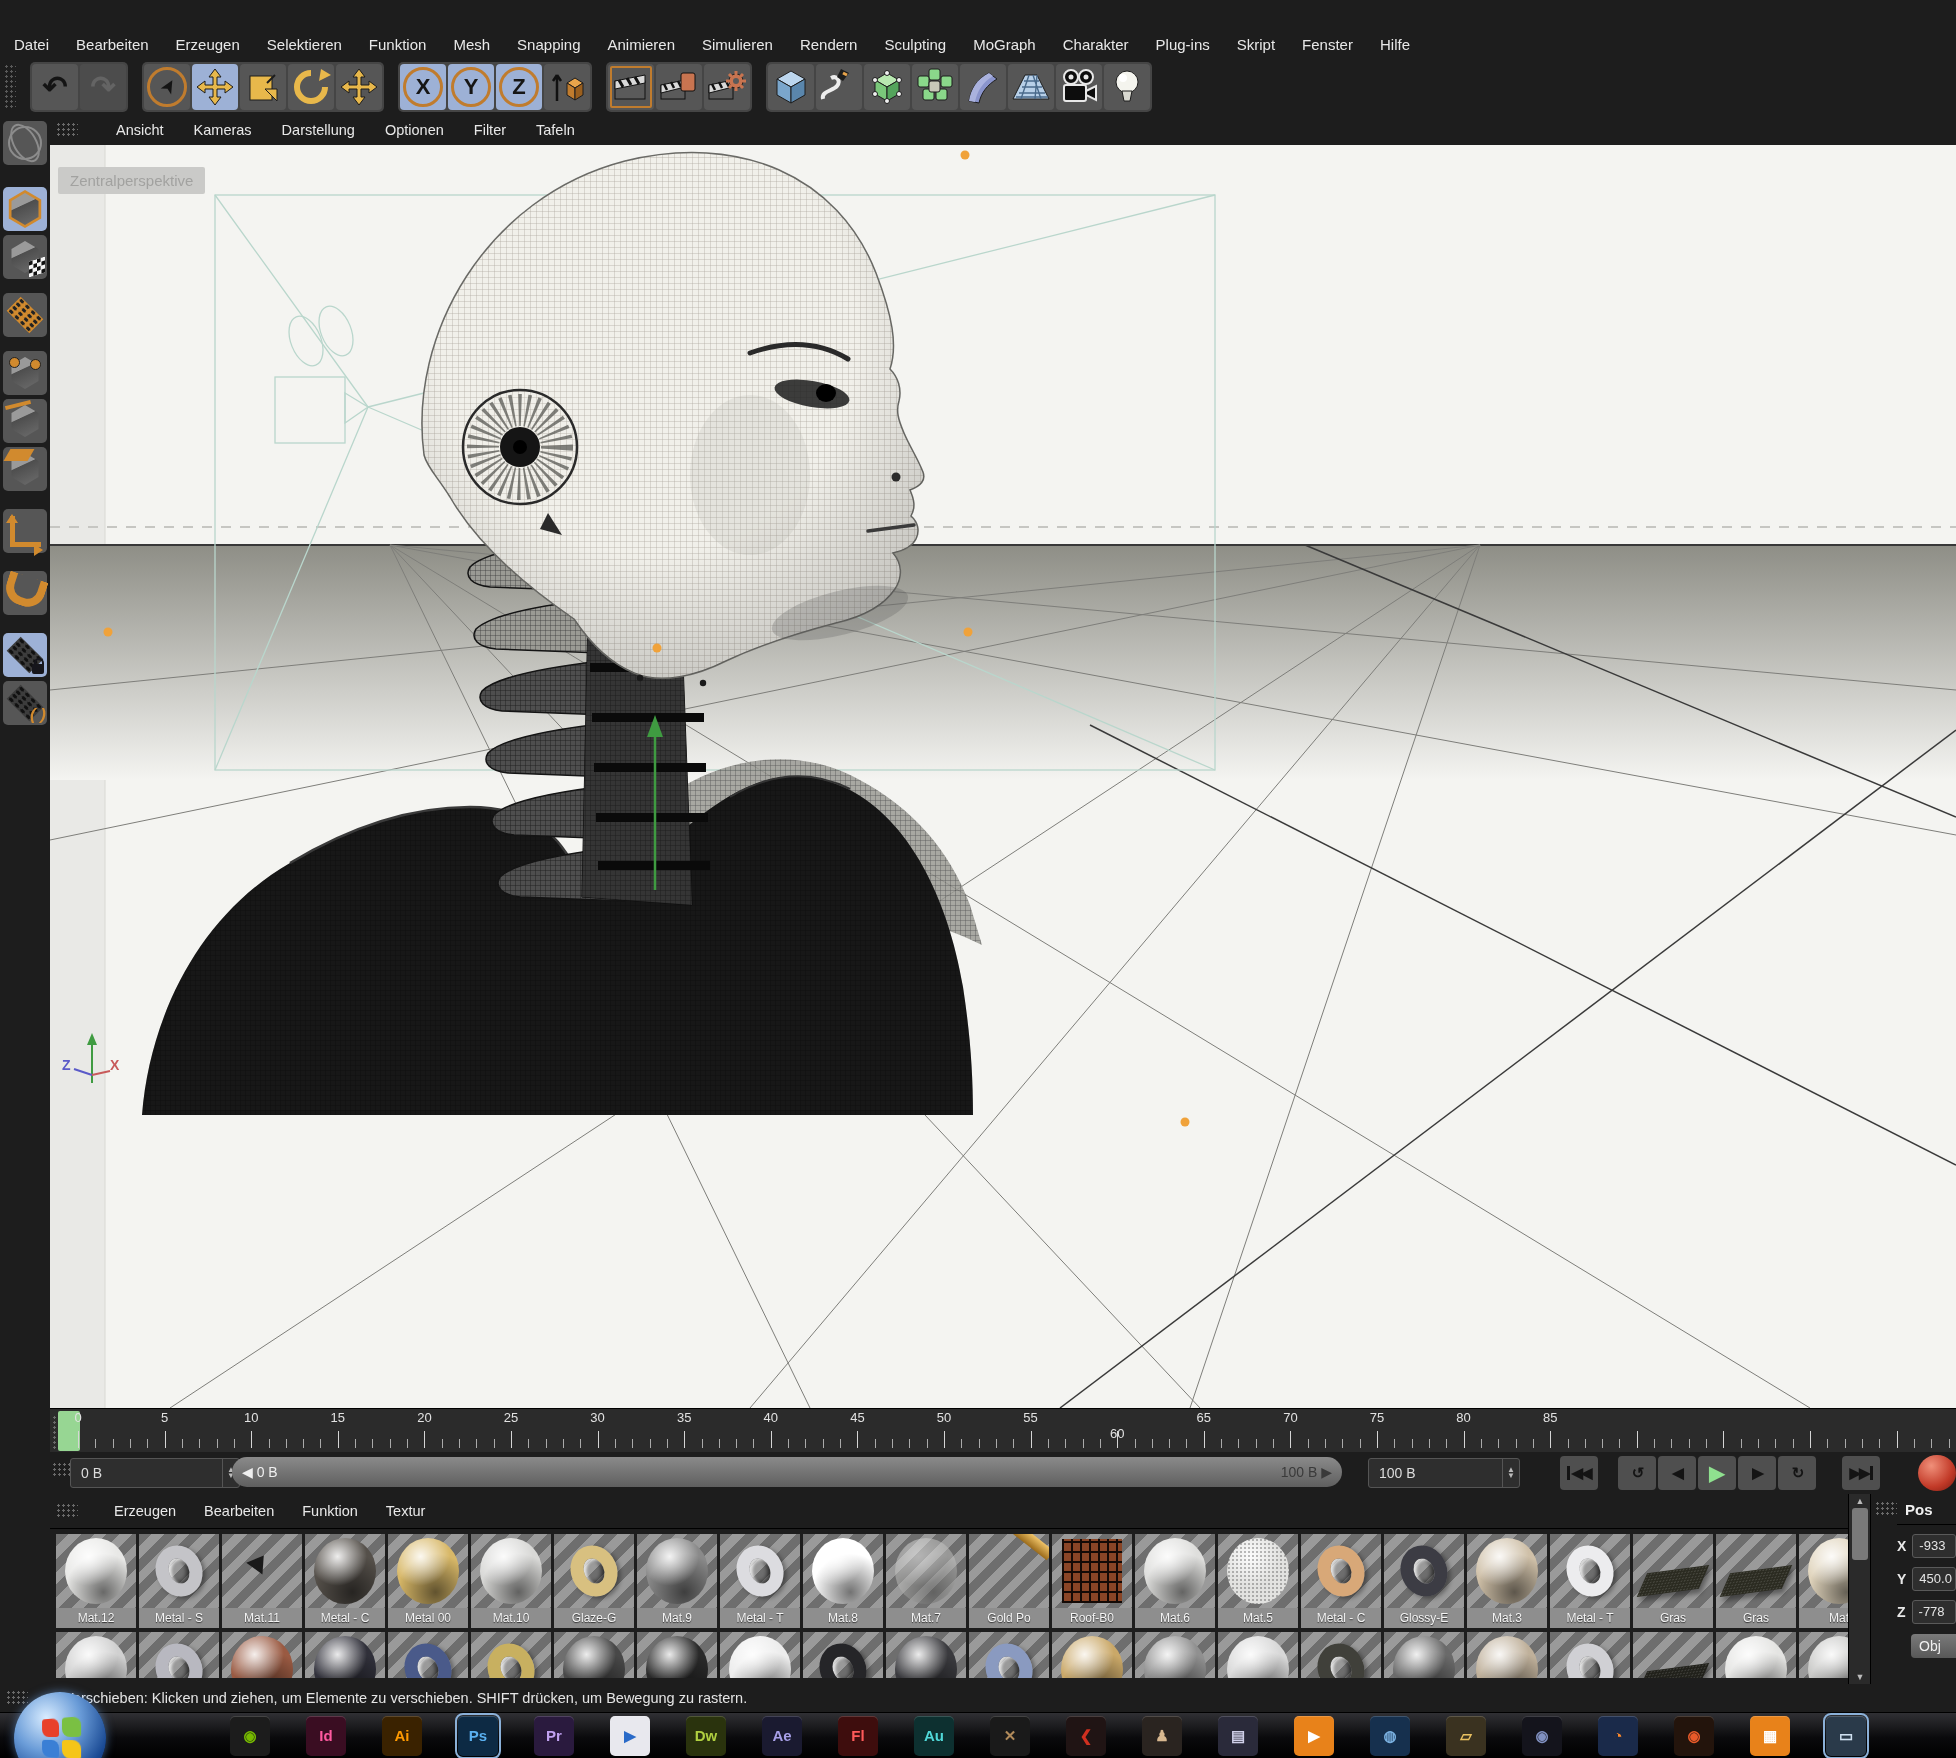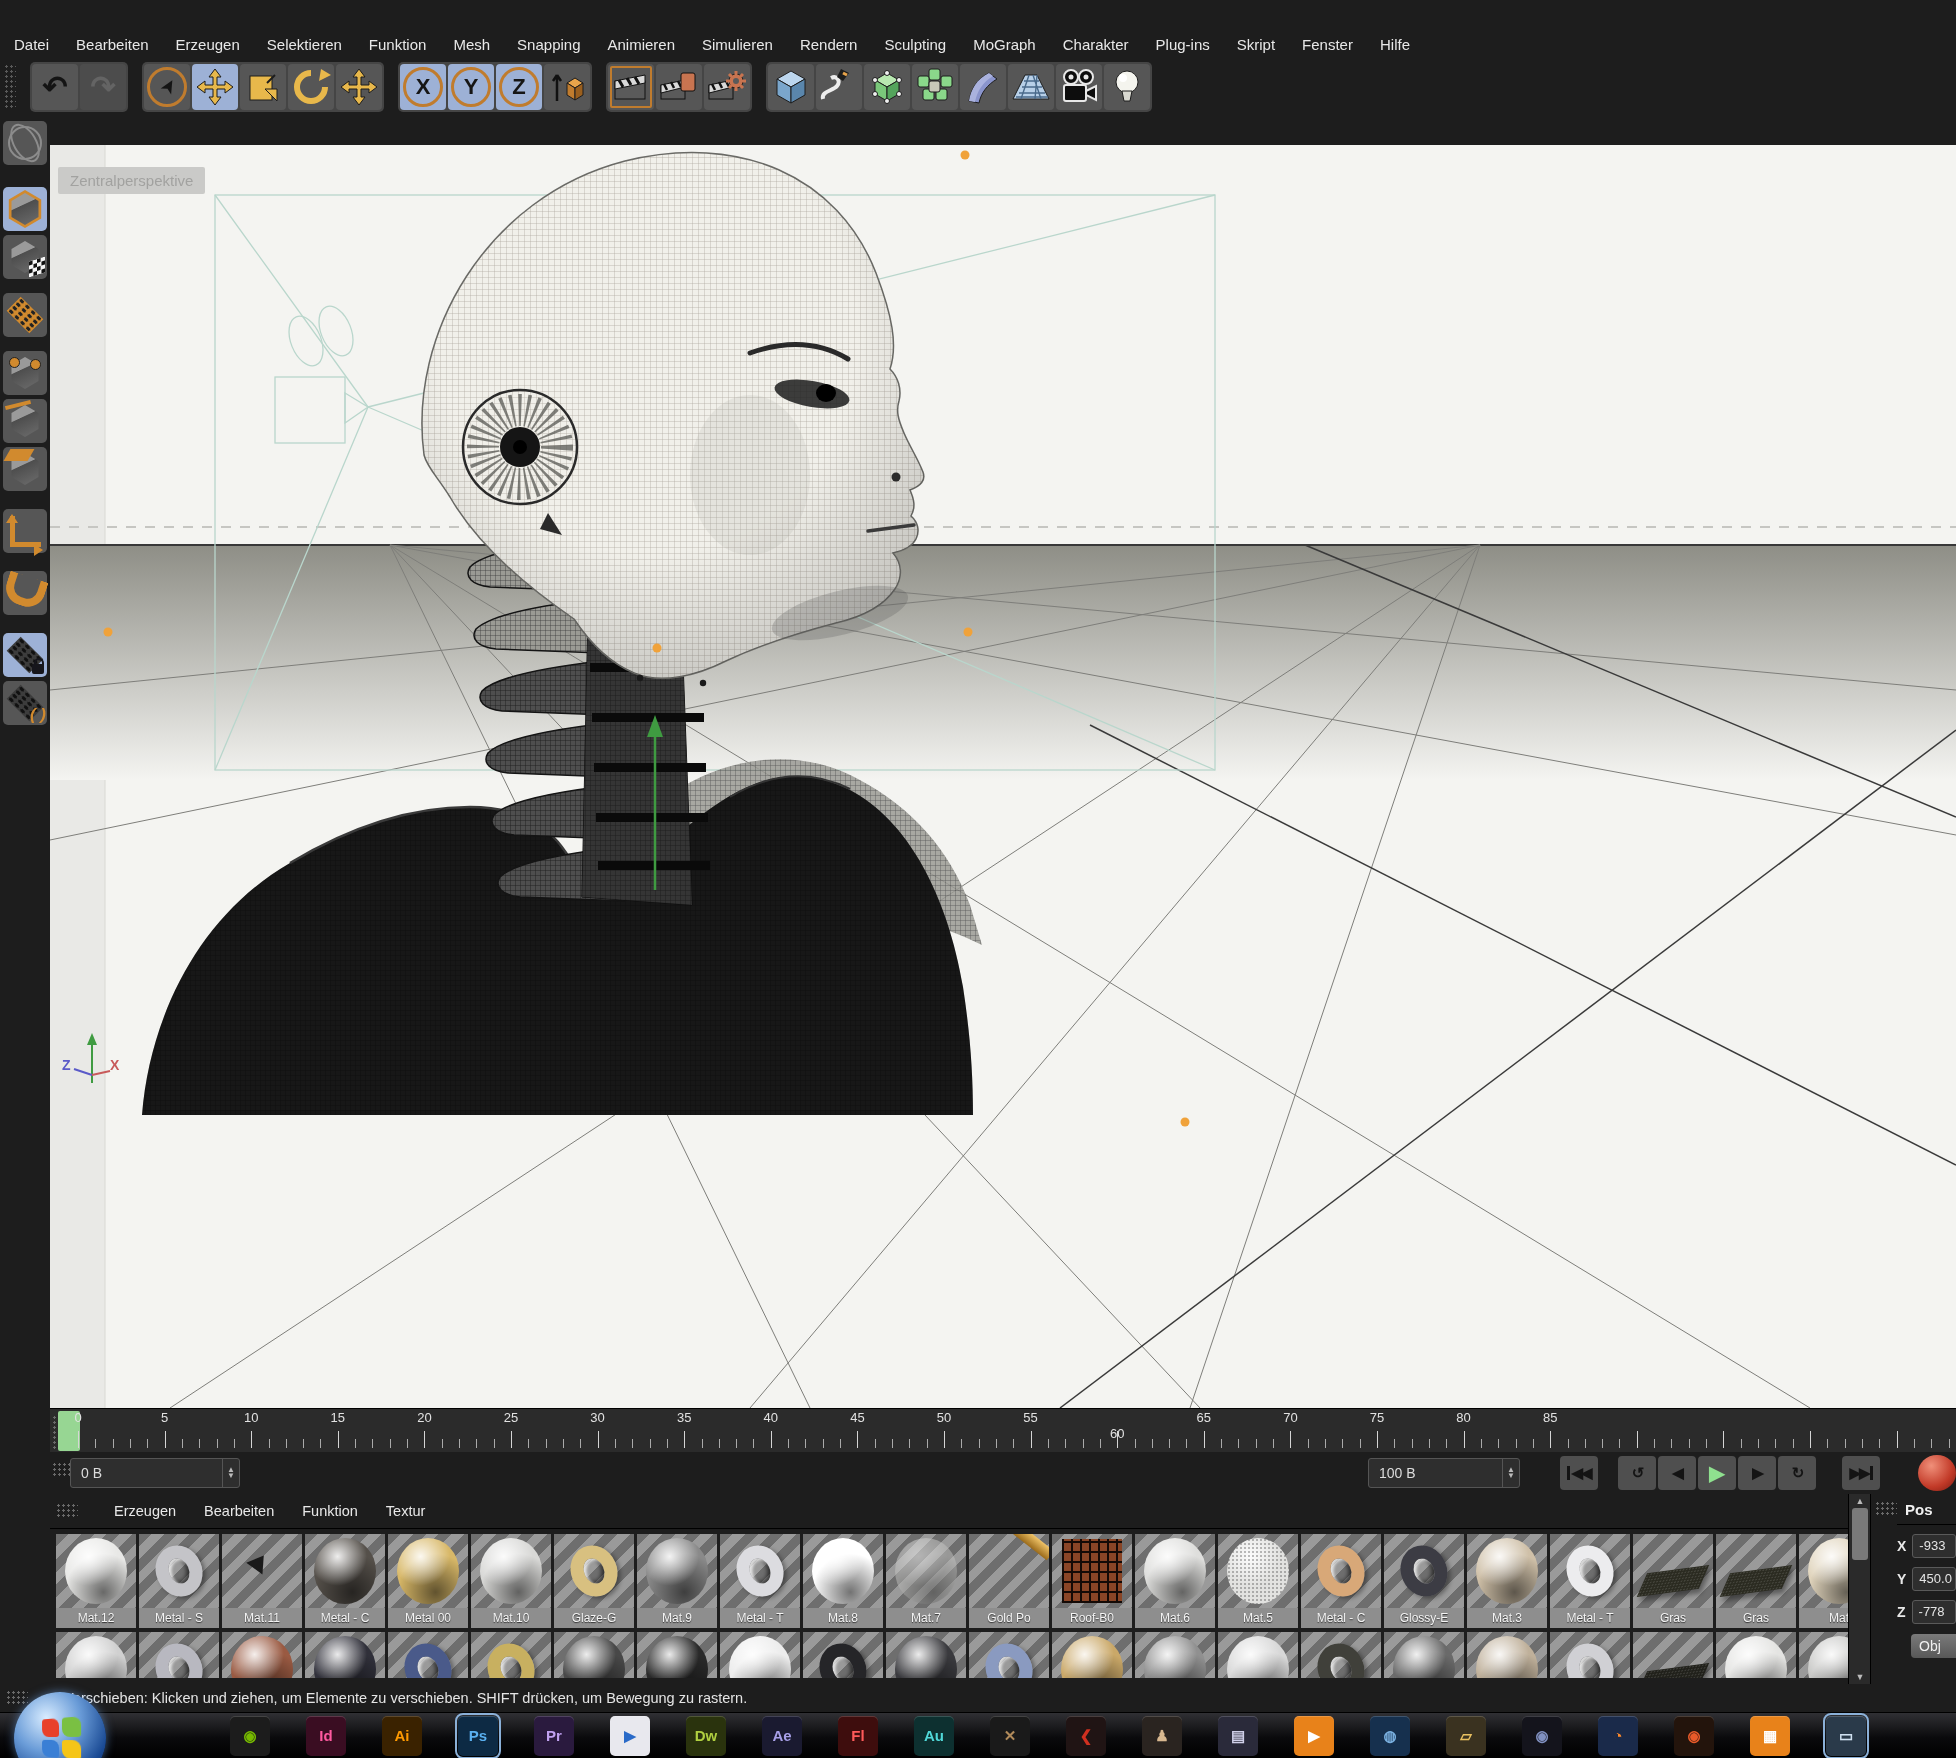--- a/index.html
+++ b/index.html
@@ -430,20 +430,29 @@
     <div class="dbtn active">
       <span class="wplane darkdots"></span>
         <i class="locksym"></i>
     </div>
     <div class="dbtn">
       <span class="wplane darkdots"></span>
         <i class="parens">( )</i>
     </div>
   </div>
 
+  <div id="vp-menubar" class="menubar">
+      <div class="grip"></div>
+      <div class="menu-item">Ansicht</div>
+      <div class="menu-item">Kameras</div>
+      <div class="menu-item">Darstellung</div>
+      <div class="menu-item">Optionen</div>
+      <div class="menu-item">Filter</div>
+      <div class="menu-item">Tafeln</div>
+    </div>
 
   <div id="viewport">
     <svg width="1906" height="1263" viewBox="0 0 1906 1263">
       <defs>
         <pattern id="pm" width="6" height="6" patternUnits="userSpaceOnUse">
           <rect width="6" height="6" fill="#f1f0ea"></rect>
           <path d="M0 0H6M0 0V6" stroke="#a8a49a" stroke-width="0.7"></path>
         </pattern>
         <pattern id="pmDark" width="5" height="5" patternUnits="userSpaceOnUse">
           <rect width="5" height="5" fill="#4e4e4e"></rect>
@@ -594,20 +603,24 @@
 
   <div id="transport">
     <span class="grip" style="position:absolute;left:46px;top:10px"></span>
     <div class="spinbox" style="left:70px;width:158px">
       <span>0 B</span>
       <span class="stepper">
           <span>▲</span>
           <span>▼</span>
         </span>
     </div>
+    <div id="tl-slider">
+      <span>◀ 0 B</span>
+      <span class="endlab">100 B ▶</span>
+    </div>
     <div class="spinbox" style="left:1368px;width:140px">
       <span>100 B</span>
       <span class="stepper">
           <span>▲</span>
           <span>▼</span>
         </span>
     </div>
     <div id="transport-buttons">
         <div class="tpbtn" style="left: 1560px;">
           <div class="bar-l"></div>

